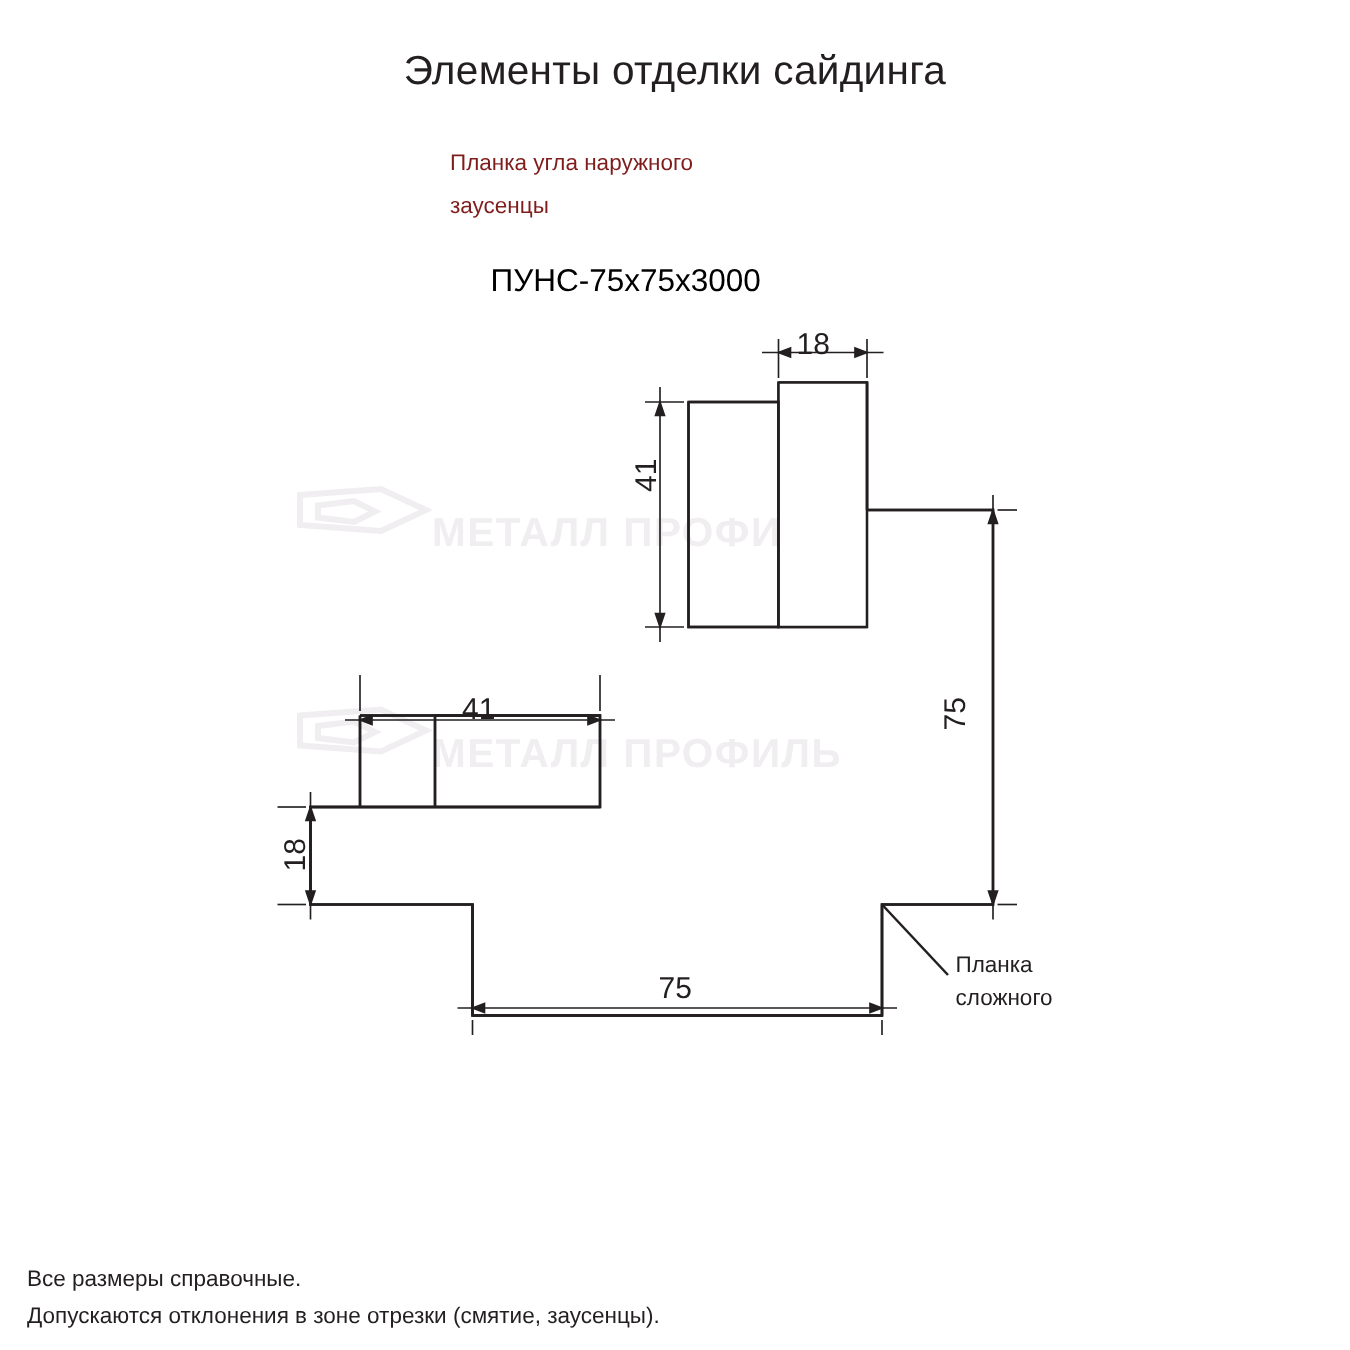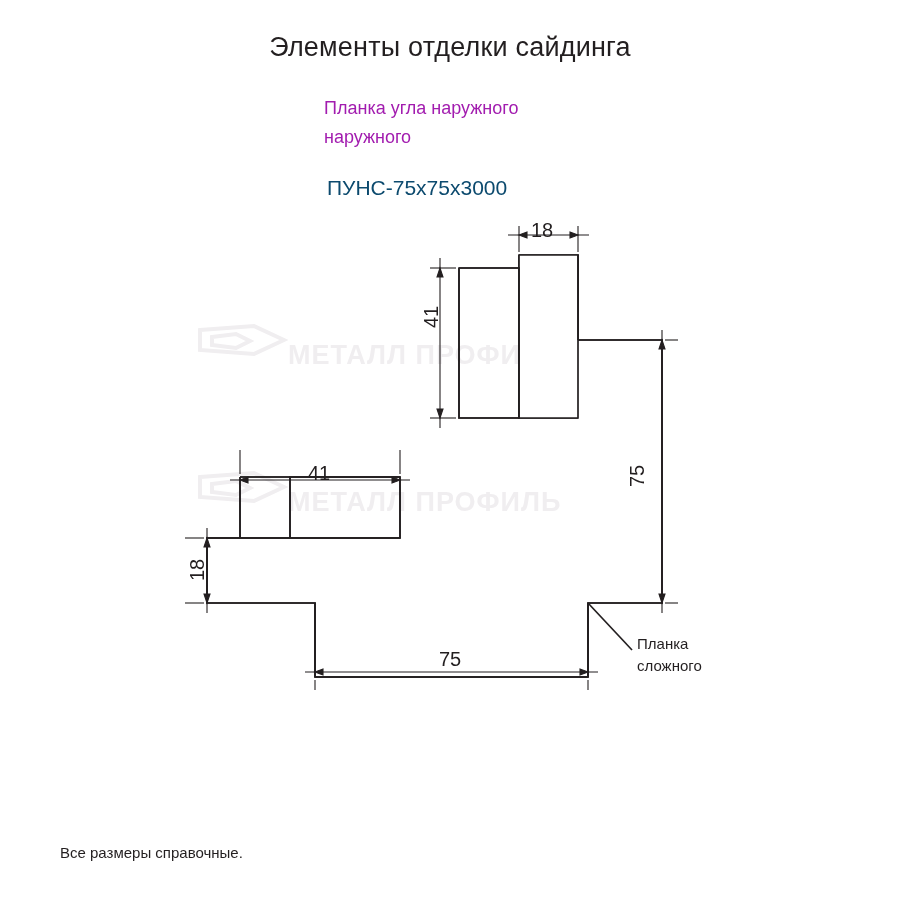--- a/index.html
+++ b/index.html
@@ -35,51 +35,49 @@
     letter-spacing: 0.2px;
   }
   .subtitle-block {
     position: absolute;
     left: 300px;
     top: 94px;
     width: 520px;
     text-align: left;
   }
   .subtitle {
-    font-size: 18px;
+    font-size: 15px;
     line-height: 29px;
-    color: #a21caf;
-    margin-left: 24px;
+    color: #7f1d1d;
   }
   .code {
     position: absolute;
     left: 327px;
     top: 174px;
     font-size: 21px;
     line-height: 28px;
-    color: #0c4a6e;
+    color: #000000;
   }
   .drawing {
     position: absolute;
     left: 0;
     top: 0;
     width: 900px;
     height: 900px;
   }
   .footnotes {
     position: absolute;
     left: 18px;
     top: 840px;
     width: 860px;
   }
   .footnote {
     font-size: 15px;
     line-height: 25px;
     color: #231f20;
-    margin-left: 42px;
   }
   .wm {
     position: absolute;
     font-family: "Liberation Sans", sans-serif;
     font-weight: bold;
     font-size: 27px;
     letter-spacing: 1px;
     color: #f0eef0;
     white-space: nowrap;
     pointer-events: none;
@@ -94,21 +92,21 @@
 <body>
 
 <div class="page">
 
   <div class="title-block">
     <div class="title-main">Элементы отделки сайдинга</div>
   </div>
 
   <div class="subtitle-block">
     <div class="subtitle">Планка угла наружного</div>
-    <div class="subtitle">наружного</div>
+    <div class="subtitle">заусенцы</div>
   </div>
 
   <div class="code">ПУНС-75х75х3000</div>
 
   <div class="wm wm1">МЕТАЛЛ ПРОФИЛЬ</div>
   <div class="wm wm2">МЕТАЛЛ ПРОФИЛЬ</div>
 
   <svg class="wm-logo wm-logo1" width="92" height="62" viewBox="0 0 92 62">
     <path d="M4 10 L58 6 L88 20 L58 34 L4 30 Z" fill="none" stroke="#f0eef0" stroke-width="4"></path>
     <path d="M16 17 L40 14 L54 21 L40 28 L16 25 Z" fill="none" stroke="#f0eef0" stroke-width="4"></path>
@@ -219,15 +217,16 @@
 
   <div style="position:absolute;left:439px;top:648px;font-size:20px;">75</div>
 
   <div style="position:absolute;left:637px;top:633px;font-size:15px;line-height:22px;">
     <div>Планка</div>
     <div>сложного</div>
   </div>
 
   <div class="footnotes">
     <div class="footnote">Все размеры справочные.</div>
+    <div class="footnote">Допускаются отклонения в зоне отрезки (смятие, заусенцы).</div>
   </div>
 
 </div>
 
 </body></html>

